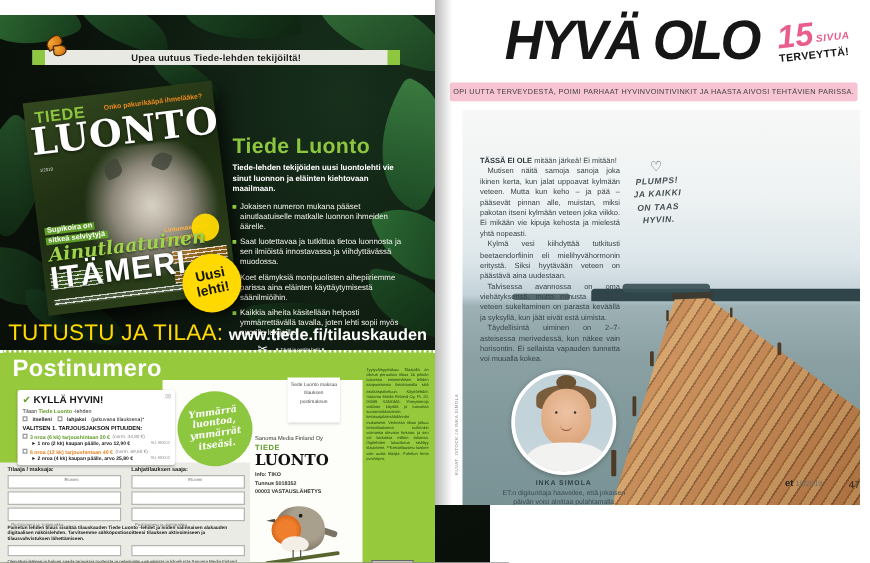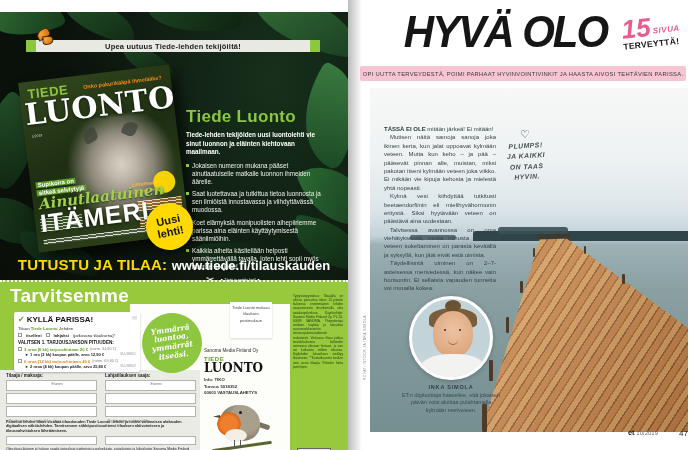--- a/index.html
+++ b/index.html
@@ -68,21 +68,21 @@
   .badge-new span { font-size:11px; font-weight:800; color:#111; line-height:1.05; }
 
   .promo { position:absolute; left:186px; top:95px; width:152px; z-index:2; }
   .promo-heading { color:#8dc63f; font-size:17px; font-weight:800; letter-spacing:.3px; }
   .promo-intro { margin-top:4px; color:#fff; font-size:6.3px; font-weight:700; line-height:1.35; width:136px; }
   .promo-bullets { margin-top:5px; width:144px; }
   .bullet { display:flex; gap:3px; margin-bottom:4px; color:#f0f0ea; font-size:6.3px; line-height:1.3; }
   .sq { flex:0 0 auto; width:3px; height:3px; background:#8dc63f; margin-top:2px; }
 
   .cta { position:absolute; left:0; top:244px; width:348px; text-align:center; z-index:3; }
-  .cta-label { color:#ffd900; font-size:15px; font-weight:700; letter-spacing:.2px; }
+  .cta-label { color:#ffd900; font-size:18px; font-weight:400; letter-spacing:.2px; }
   .cta-url { color:#fff; font-size:13px; font-weight:800; }
 
   
   .ordercard { position:absolute; left:0; top:268px; width:348px; height:182px; background:#97c93d; border-top:2px dotted #fff; z-index:5; }
   .scissors { position:absolute; left:206px; top:-8px; color:#fff; font-size:10px; z-index:6; }
   .cut-note { position:absolute; left:220px; top:-4px; font-size:3.5px; color:#fff; z-index:6; }
   .oc-title { position:absolute; left:10px; top:3px; color:#fff; font-size:19px; font-weight:800; letter-spacing:.3px; z-index:3; }
 
   .center-panel { position:absolute; left:130px; top:22px; width:160px; height:160px; background:#fdfdfa; z-index:1; }
   .form-panel { position:absolute; left:0; top:88px; width:200px; height:94px; background:#ebebe6; padding:3px 4px 0 6px; z-index:2; }
@@ -142,21 +142,21 @@
   .flabel { font-size:3.4px; color:#777; }
   .flabel2 { position:absolute; left:50%; top:1px; font-size:3.4px; color:#777; }
   .fp-notice { font-size:3.8px; font-weight:700; color:#222; line-height:1.3; width:190px; margin:1px 0 2px; }
   .fp-row2 { display:flex; gap:8px; }
   .fp-row2 .field { width:92px; height:9px; margin-bottom:2px; }
   .fp-marketing { font-size:3.5px; color:#222; width:192px; line-height:1.4; }
   .mk-chip { border:0.5px solid #555; padding:0 2px; margin-left:2px; white-space:nowrap; }
   .fp-fine { font-size:3.1px; color:#444; width:192px; line-height:1.3; margin-top:1.5px; }
 
   
-  .page-right { position:absolute; left:348px; top:0; width:348px; height:450px; background:#fff; overflow:hidden; }
+  .page-right { position:absolute; left:348px; top:0; width:348px; height:404px; background:#fff; overflow:hidden; }
   .gutter { position:absolute; left:0; top:0; width:14px; height:450px;
     background:linear-gradient(to right, rgba(80,80,80,.38), rgba(255,255,255,0)); z-index:9; }
 
   .ho-title { position:absolute; left:40px; top:8px; width:235px; text-align:center; font-size:42px; font-weight:800;
     font-style:italic; color:#161616; letter-spacing:-2px; transform:scaleY(1.06); z-index:2; }
   .ho-badge { position:absolute; left:274px; top:16px; transform:rotate(-6deg); width:72px; z-index:2; }
   .hb-top { display:flex; align-items:flex-end; gap:2px; color:#e85d8e; }
   .hb-num { font-size:26px; font-weight:800; font-style:italic; line-height:.8; }
   .hb-word { font-size:8px; font-style:italic; font-weight:700; letter-spacing:.5px; padding-bottom:2px; }
   .hb-tail { font-size:8.5px; font-weight:800; color:#161616; letter-spacing:.3px; margin-top:1px; }
@@ -294,21 +294,21 @@
     </div>
 
     <div class="cta">
       <span class="cta-label">TUTUSTU JA TILAA:</span>
       <span class="cta-url">www.tiede.fi/tilauskauden</span>
     </div>
 
     <div class="ordercard">
       <div class="scissors">✂</div>
       <div class="cut-note">▼ Täytä ja postita heti! ▼</div>
-      <div class="oc-title">Tarvitsemme</div>
+      <div class="oc-title">Postinumero</div>
 
       <div class="center-panel"></div>
       <div class="form-panel">
         <div class="fp-cols">
           <div class="fp-col">
             <div class="fp-head">Tilaaja / maksaja:</div>
             <div class="field">
               <span class="flabel">Sukunimi</span>
               <span class="flabel2">Etunimi</span>
             </div>
@@ -345,21 +345,21 @@
         <div class="fp-marketing">
           <span>Olen täysi-ikäinen ja haluan saada tarjouksia tuotteista ja palveluista, uutuuksista ja kilpailuista Sanoma Media Finland Oy:ltä ja Sanoma-konserniin kuuluvilta yhtiöiltä:</span>
           <span class="mk-chip">sähköpostitse/tai</span>
           <span class="mk-chip">tekstiviestillä</span>
         </div>
         <div class="fp-fine">Tarjous on voimassa 31.12.2019 saakka ja koskee vain uusia tilauksia Suomeen. Ulkomaisiin tilauksiin lisätään postikulut. *Mainitut tilaushinnat koskevat kestotilauksen ensimmäistä jaksoa, ja tilaus jatkuu kestotilauksena, ellei tilaaja muuta ilmoita.</div>
       </div>
 
       <div class="yes-card">
         <div class="yc-head">
-          <span class="yc-check">✔</span><span>KYLLÄ PARISSA!</span>
+          <span class="yc-check">✔</span><span>KYLLÄ HYVIN!</span>
         </div>
         <div class="yc-env">✉</div>
         <div class="yc-sub">
           <span>Tilaan</span>
           <span class="yc-brand">Tiede Luonto</span>
           <span>-lehden</span>
         </div>
         <div class="yc-opts">
           <span class="cb"></span>
           <b>itselleni</b>

